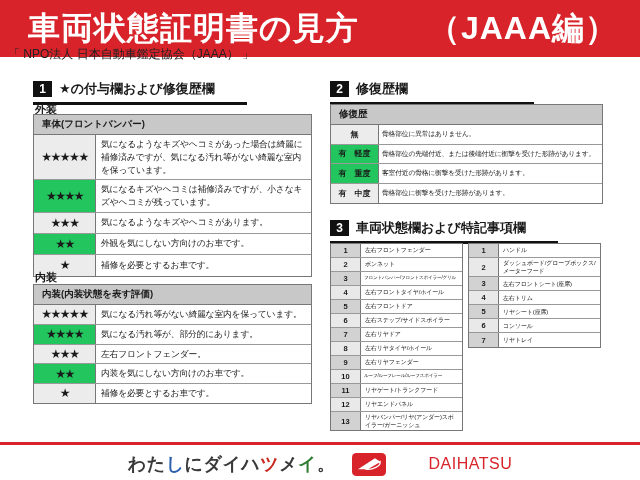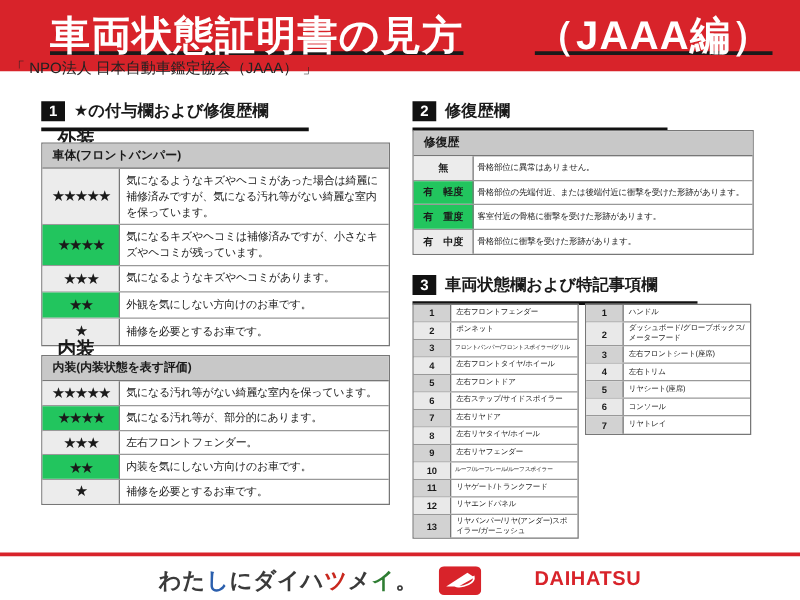--- a/index.html
+++ b/index.html
@@ -5,36 +5,36 @@
   :root { --accent:#d8232a; --ink:#1a1a1a; --bd:#777; --bd2:#999; }
   * { margin:0; padding:0; box-sizing:border-box; }
   html,body { width:640px; height:480px; }
   body {
     position:relative; width:640px; height:480px; background:#fff; overflow:hidden;
     font-family:"Liberation Sans","DejaVu Sans",sans-serif; color:var(--ink);
   }
   
   .banner {
     position:absolute; left:0; top:0; width:640px; height:57px; background:var(--accent);
-    display:flex; align-items:center; justify-content:space-between; padding:0 22px 0 40px;text-decoration:underline;
+    display:flex; align-items:center; justify-content:space-between; padding:0 22px 0 28px;
   }
   .banner .t { color:#fff; font-weight:bold; font-size:32px; letter-spacing:1px; white-space:nowrap; }
   
   .subtitle { position:absolute; left:8px; top:46px; font-size:12px; color:#222; white-space:nowrap; }
   
   .sec-head { position:absolute; display:flex; align-items:center; gap:7px;
               border-bottom:3px solid #111; padding-bottom:4px; }
   .badge { background:#111; color:#fff; font-weight:bold; font-size:12px;
            width:19px; height:16px; display:flex; align-items:center; justify-content:center; flex:none; }
   .sec-title { font-weight:bold; font-size:13px; white-space:nowrap; }
   #sh1 { left:33px; top:80px;  width:214px; }
   #sh2 { left:330px; top:80px; width:204px; }
   #sh3 { left:330px; top:219px; width:228px; }
   
-  .grp-label { position:absolute; font-weight:bold; font-size:15px;margin-left:11px; }
+  .grp-label { position:absolute; font-weight:bold; font-size:11px; }
   #ext-label { left:35px; top:102px; }
   #int-label { left:35px; top:270px; }
   
   .tbl { position:absolute; border:1px solid var(--bd); background:#fff; }
   .tbl .hd { background:#c8c8c8; font-weight:bold; font-size:9.5px; padding:3px 8px;
              border-bottom:1px solid var(--bd); }
   .tbl .row { display:flex; border-bottom:1px solid var(--bd2); }
   .tbl .row:last-child { border-bottom:none; }
   
   .star-tbl { left:33px; width:279px; }
@@ -64,21 +64,21 @@
   .item-cell { flex:1; display:flex; align-items:center; font-size:6px; letter-spacing:-0.15px;
                line-height:1.35; padding:1px 4px; word-break:break-all; }
   .item-cell.cmp { font-size:4.6px; letter-spacing:-0.2px; white-space:nowrap; padding:1px 3px; }
   
   .foot-line { position:absolute; left:0; top:442px; width:640px; height:3px; background:var(--accent); }
   .footer { position:absolute; left:0; top:449px; width:640px; height:30px;
             display:flex; align-items:center; justify-content:center; gap:16px; }
   .slogan { font-weight:bold; font-size:18px; letter-spacing:0.5px; white-space:nowrap; }
   .brand-wrap { display:flex; align-items:center; gap:7px; }
   .brand-mark { width:34px; height:23px; }
-  .brand-name { color:var(--accent); font-weight:bold; font-size:16px; letter-spacing:0.5px;padding-left:36px; }
+  .brand-name { color:var(--accent); font-weight:normal; font-size:16px; letter-spacing:0.5px;padding-left:36px; }
 </style>
 </head>
 <body>
 
 <div class="banner">
   <span class="t">車両状態証明書の見方</span>
   <span class="t">（JAAA編）</span>
 </div>
 
 <div class="subtitle">「 NPO法人 日本自動車鑑定協会（JAAA） 」</div>

